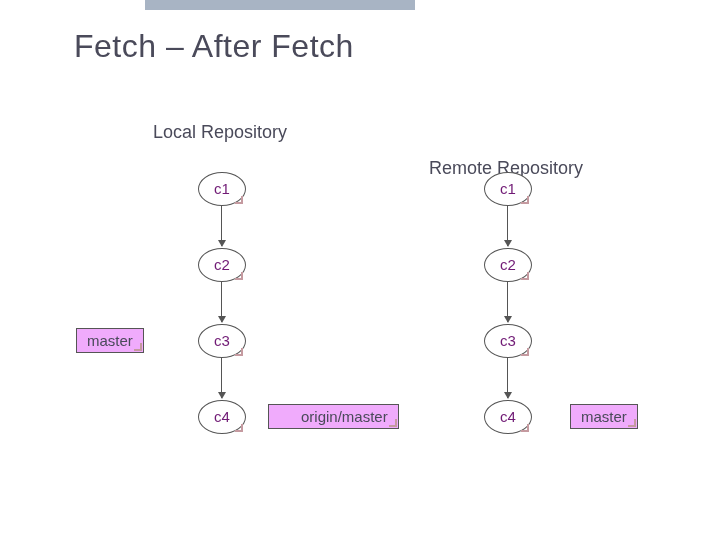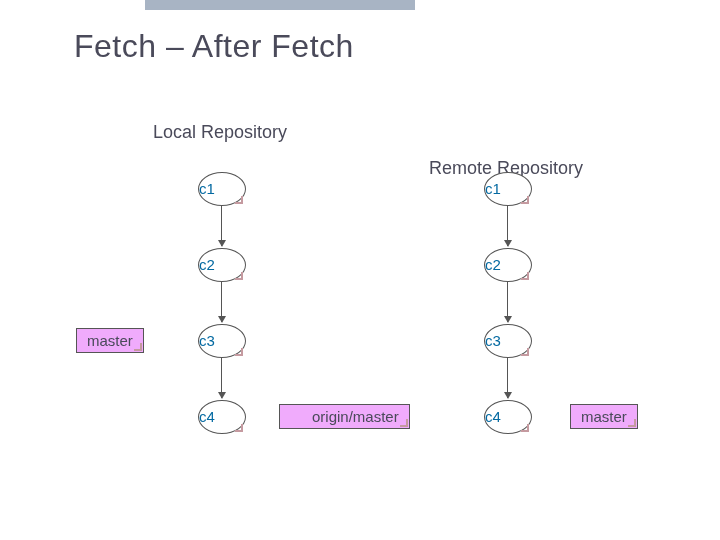--- a/index.html
+++ b/index.html
@@ -39,25 +39,25 @@
   }
   .col-title.local  { left: 120px; top: 122px; }
   .col-title.remote { left: 406px; top: 122px; margin-top: 36px; }
 
   .commit {
     position: absolute;
     width: 46px;
     height: 32px;
     border: 1px solid #555;
     border-radius: 50%;
-    text-align: left;
+    text-align: center;
     line-height: 32px;
     font-size: 15px;
     background: #fff;
-    color: #0369a1;
+    color: #701a75;
   }
   
   .commit::after {
     content: "";
     position: absolute;
     right: 2px;
     bottom: 1px;
     width: 6px;
     height: 6px;
     border-right: 2px solid #c59aa0;
@@ -127,14 +127,14 @@
 
 <div class="commit" style="left:484px; top:248px;">c2</div>
 <div class="vlink" style="left:507px; top:282px; height:40px;"></div>
 
 <div class="commit" style="left:484px; top:324px;">c3</div>
 <div class="vlink" style="left:507px; top:358px; height:40px;"></div>
 
 <div class="commit" style="left:484px; top:400px;">c4</div>
 
 <div class="labelbox" style="left:76px;  top:328px;">master</div>
-<div class="labelbox" style="left:279px; top:404px;padding-left:32px;">origin/master</div>
+<div class="labelbox" style="left:268px; top:404px;padding-left:32px;">origin/master</div>
 <div class="labelbox" style="left:570px; top:404px;">master</div>
 
 </body></html>

